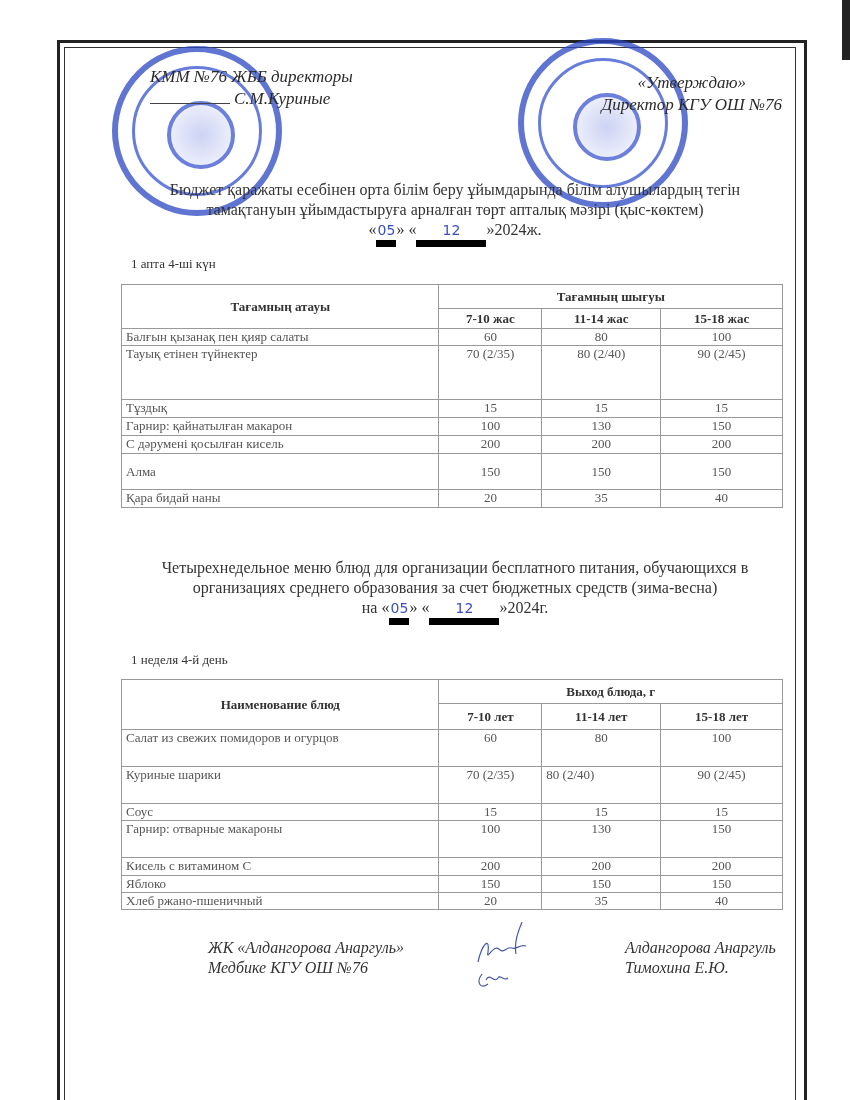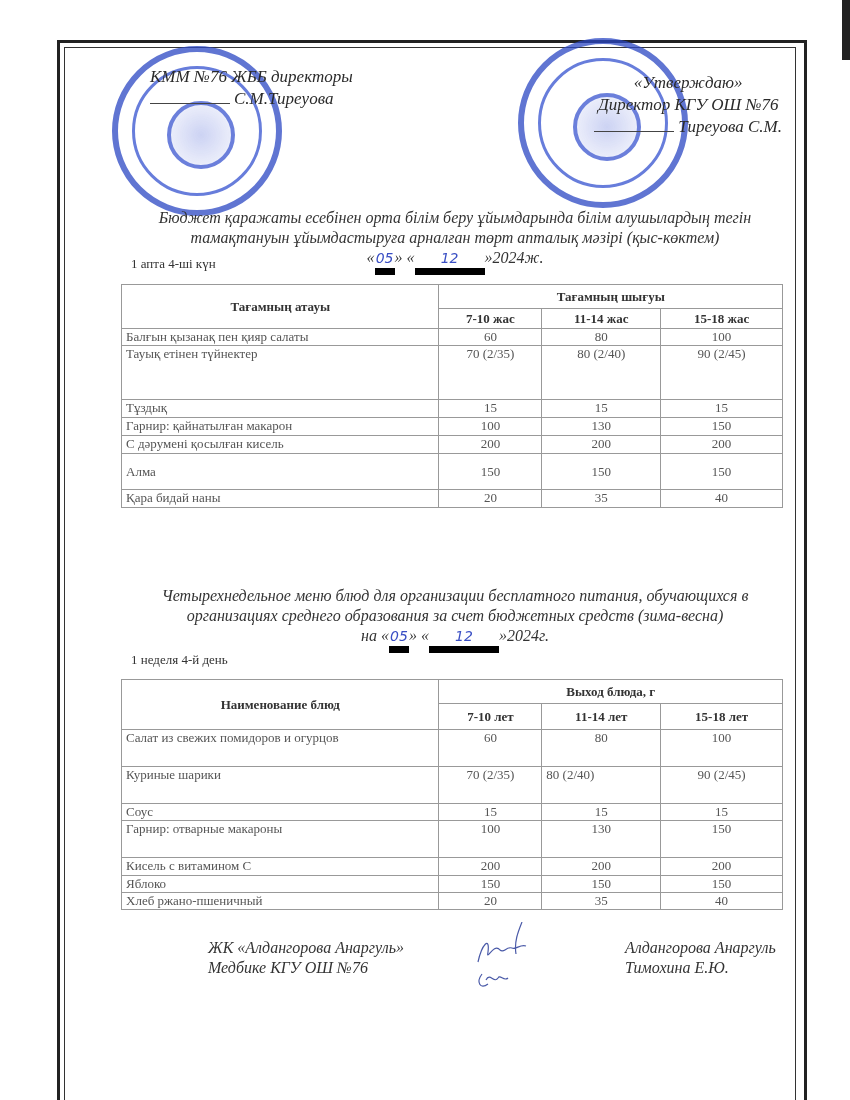--- a/index.html
+++ b/index.html
@@ -9,21 +9,21 @@
   .right-edge { position: absolute; left: 842px; top: 0; width: 8px; height: 60px; background: #222; }
   .stamp { position: absolute; width: 170px; height: 170px; border-radius: 50%; border: 6px solid #2b47c4; opacity: 0.75; box-sizing: border-box; }
   .stamp::before { content: ""; position: absolute; inset: 14px; border-radius: 50%; border: 3px solid #3552d0; }
   .stamp::after { content: ""; position: absolute; left: 50%; top: 50%; width: 60px; height: 60px; margin: -30px 0 0 -30px; border-radius: 50%; border: 4px solid #3a55cf; background: radial-gradient(circle, rgba(60,85,210,0.35), rgba(60,85,210,0.05)); }
   .stamp-left { left: 112px; top: 46px; }
   .stamp-right { left: 518px; top: 38px; }
   .approve { position: absolute; font-style: italic; font-size: 17px; line-height: 22px; color: #2a2a2a; }
   .approve-left { left: 150px; top: 66px; }
   .approve-right { right: 68px; top: 72px; text-align: center; }
   .approve .sign-line { display: inline-block; width: 80px; border-bottom: 1px solid #444; margin-right: 4px; }
-  .title { position: absolute; left: 110px; width: 690px; text-align: center; font-style: italic; font-size: 16px; line-height: 20px; color: #333; margin-top: 28px; }
+  .title { position: absolute; left: 110px; width: 690px; text-align: center; font-size: 16px; line-height: 20px; color: #333; }
   .title-kz { top: 180px; }
   .title-ru { top: 558px; }
   .date .hand { display: inline-block; border-bottom: 7px solid #000000; color: #3a4fc4; font-family: "DejaVu Sans", sans-serif; font-size: 14px; text-align: center; }
   .date .hand.d { width: 20px; }
   .date .hand.m { width: 70px; }
   .day-label { position: absolute; left: 131px; font-size: 13px; color: #333; }
   .day-kz { top: 256px; }
   .day-ru { top: 652px; }
   table.menu { position: absolute; left: 121px; border-collapse: collapse; width: 662px; font-size: 13px; color: #555; }
   table.menu td, table.menu th { border: 1px solid #999; padding: 0 4px; vertical-align: top; }
@@ -45,27 +45,26 @@
 
 <div class="right-edge"></div>
 <div class="frame-outer"></div>
 <div class="frame-inner"></div>
 
 <div class="stamp stamp-left"></div>
 <div class="stamp stamp-right"></div>
 
 <div class="approve approve-left">
   <div>КММ №76 ЖББ директоры</div>
-  <div><span class="sign-line"></span><span>С.М.Тиреуова</span></div>
+  <div><span class="sign-line"></span><span>С.М.Куриные</span></div>
 </div>
 
 <div class="approve approve-right">
   <div>«Утверждаю»</div>
   <div>Директор КГУ ОШ №76</div>
-  <div><span class="sign-line"></span><span>Тиреуова С.М.</span></div>
 </div>
 
 <div class="title title-kz">
   <div>Бюджет қаражаты есебінен орта білім беру ұйымдарында білім алушылардың тегін</div>
   <div>тамақтануын ұйымдастыруға арналған төрт апталық мәзірі (қыс-көктем)</div>
   <div class="date"><span>«</span><span class="hand d">05</span><span>» «</span><span class="hand m">12</span><span>»2024ж.</span></div>
 </div>
 
 <div class="day-label day-kz">1 апта  4-ші күн</div>
 

